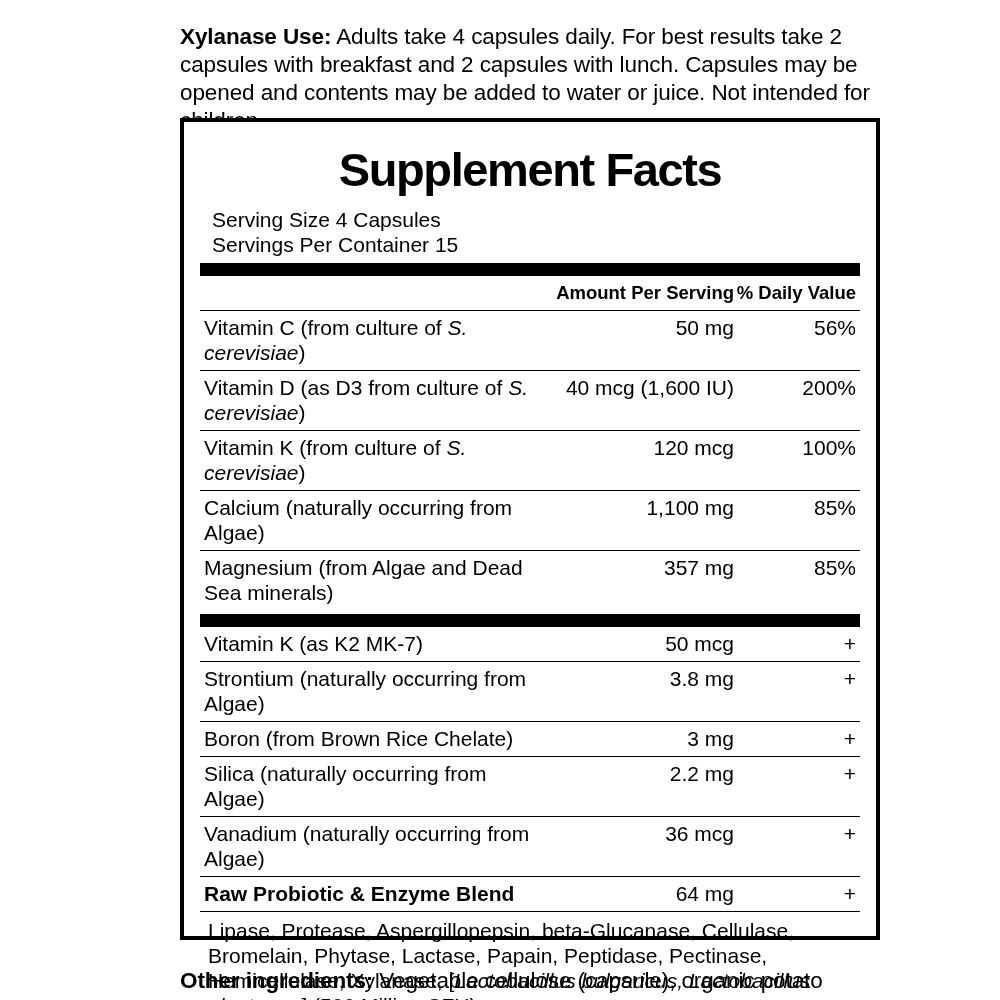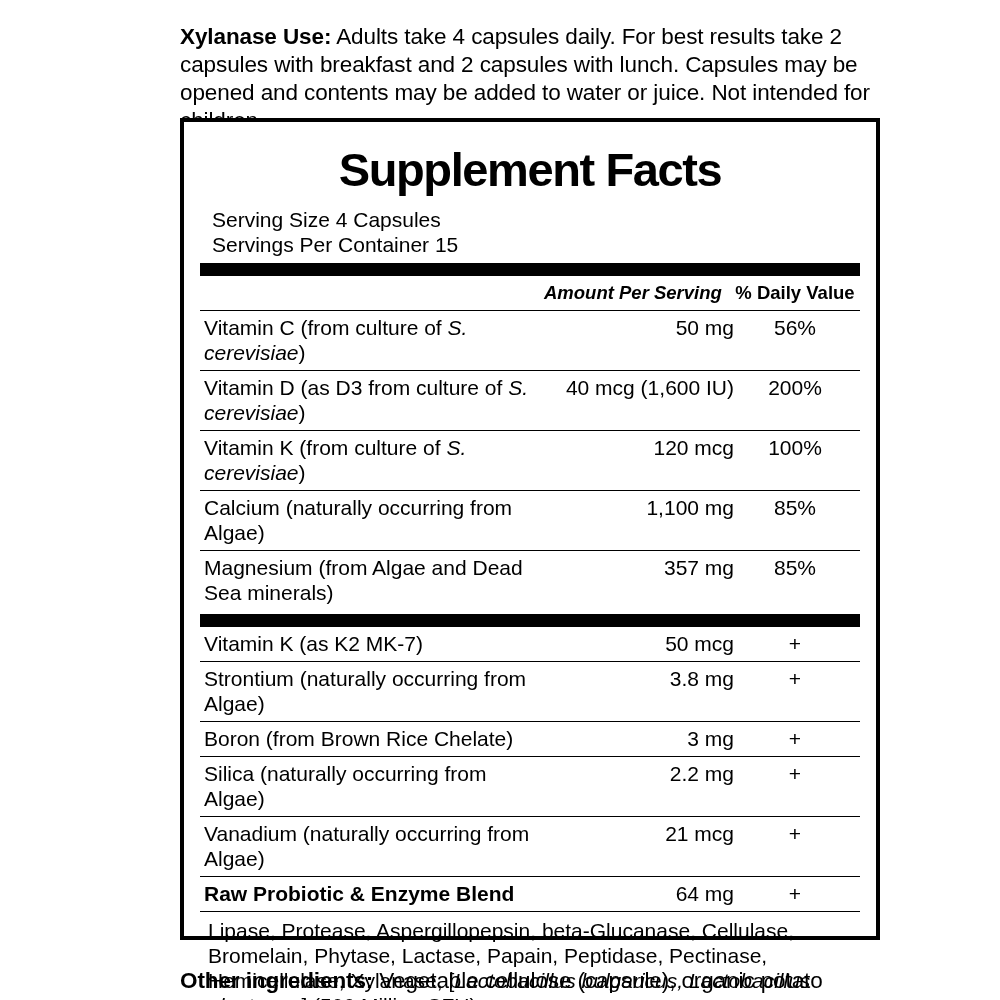--- a/index.html
+++ b/index.html
@@ -86,29 +86,29 @@
     font-size: 21px;
     table-layout: fixed;
   }
   table.facts td {
     vertical-align: top;
     padding: 4px 0 5px 0;
     line-height: 25px;
   }
   .col-name { width: auto; padding-left: 4px !important; }
   .col-amt  { width: 190px; text-align: right; }
-  .col-dv   { width: 122px; text-align: center; padding-right: 4px !important; }
+  .col-dv   { width: 122px; text-align: right; padding-right: 4px !important; }
 
   .hdr td {
     font-size: 18.5px;
     font-weight: bold;
     padding: 3px 0 3px 0;
     line-height: 21px;
   }
-  .hdr .col-amt { text-align: left; font-style: italic; }
+  .hdr .col-amt { text-align: right; }
   .hdr .col-dv { }
 
   tr.line td {
     border-bottom: 1.5px solid #000000;
   }
   tr.noline td {
     border-bottom: none;
   }
   .bold { font-weight: bold; }
   .ital { font-style: italic; }
@@ -211,21 +211,21 @@
             <td class="col-amt">3 mg</td>
             <td class="col-dv">+</td>
           </tr>
           <tr class="line">
             <td class="col-name">Silica (naturally occurring from Algae)</td>
             <td class="col-amt">2.2 mg</td>
             <td class="col-dv">+</td>
           </tr>
           <tr class="line">
             <td class="col-name">Vanadium (naturally occurring from Algae)</td>
-            <td class="col-amt">21 mcg</td>
+            <td class="col-amt">36 mcg</td>
             <td class="col-dv">+</td>
           </tr>
           <tr class="line">
             <td class="col-name bold">Raw Probiotic &amp; Enzyme Blend</td>
             <td class="col-amt">64 mg</td>
             <td class="col-dv">+</td>
           </tr>
         </tbody>
       </table>
 

